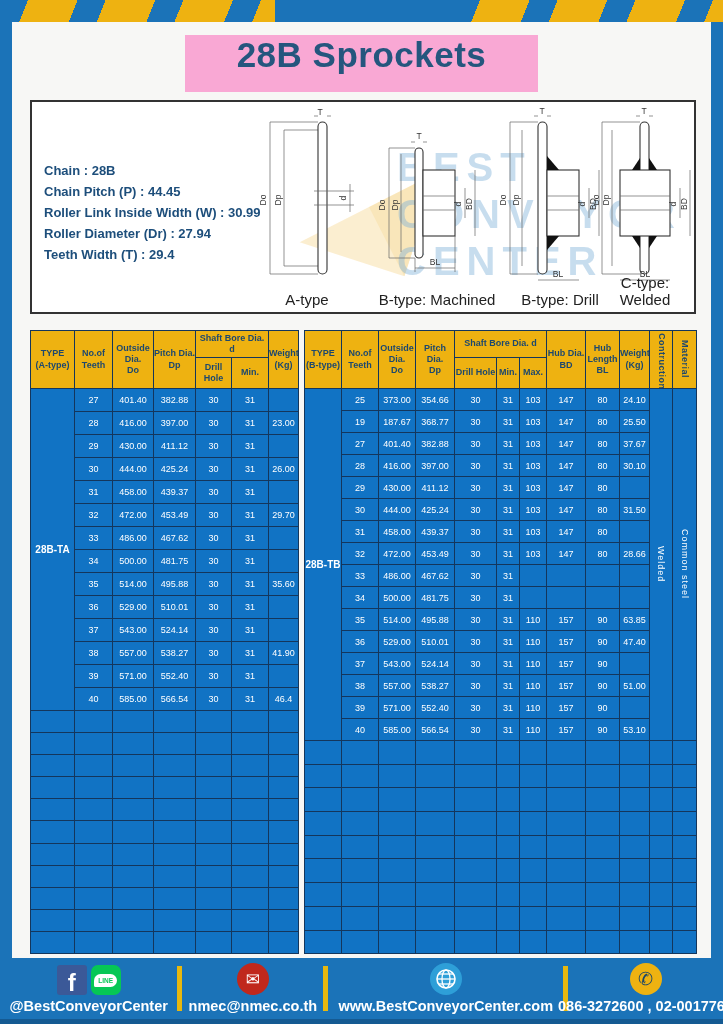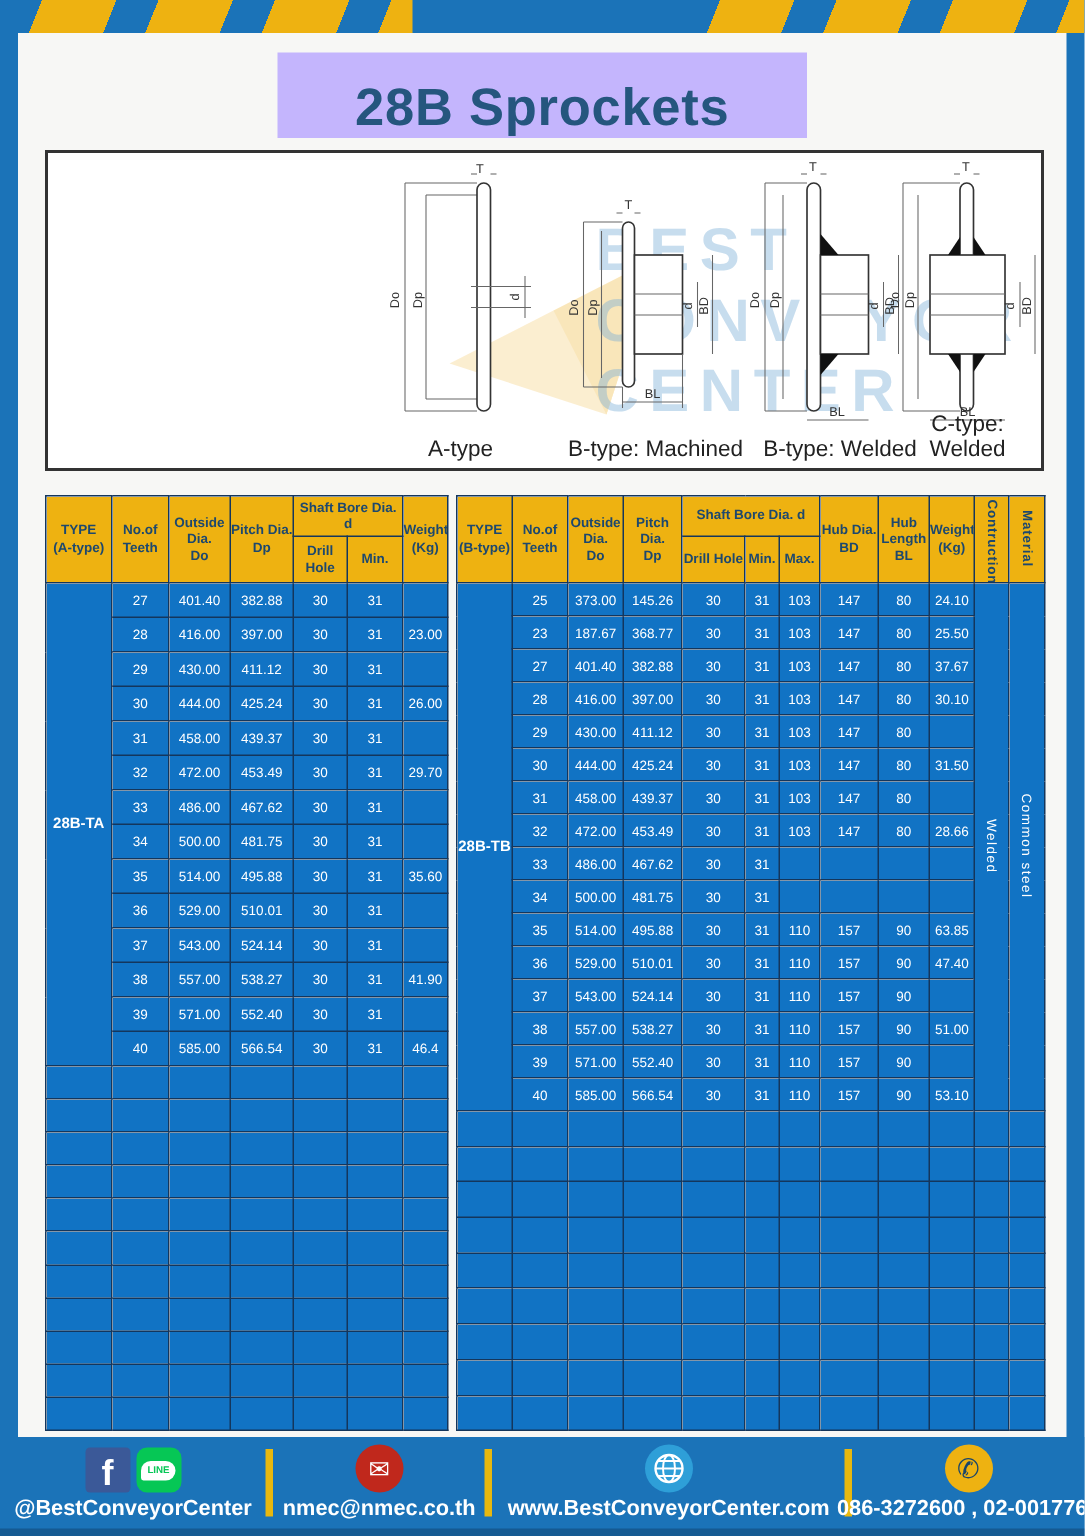--- a/index.html
+++ b/index.html
@@ -11,21 +11,21 @@
   .top-band { position:relative; height:22px; background:#1b73b8; }
   .stripe-seg { position:absolute; top:0; bottom:0;
     background:repeating-linear-gradient(112deg, rgba(0,0,0,0) 0 26px, #eeb211 26px 72px); }
   .stripe-left { left:0; width:275px; }
   .stripe-right { left:452px; right:0; }
 
   
   .page-white { position:absolute; top:22px; left:12px; width:699px; height:936px; background:#f7f7f5; }
 
   .title-banner { position:absolute; left:173px; top:13px; width:353px; height:57px;
-    background:#c4b5fd; display:flex; align-items:flex-end; justify-content:center; }
+    background:#f9a8d4; display:flex; align-items:flex-start; justify-content:center; }
   .title-banner h1 { color:#25567e; font-size:35px; font-weight:bold; letter-spacing:.5px; }
 
   
   .diagram-box { position:absolute; left:18px; top:78px; width:666px; height:214px;
     background:#fff; border:2px solid #333; }
   .specs { position:absolute; left:12px; top:58px; color:#1d4e7b; font-size:13px; font-weight:bold; line-height:1.62; white-space:nowrap; }
 
   .watermark { position:absolute; left:365px; top:42px; color:rgba(122,174,214,.42);
     font-size:40px; font-weight:bold; letter-spacing:7px; line-height:47px; pointer-events:none; }
   .wm-logo { position:absolute; left:282px; top:50px; width:0; height:0; opacity:.35;
@@ -91,20 +91,27 @@
     </div>
 
     <div class="diagram-box">
       <div class="wm-logo"></div>
       <div class="watermark">
           <div>BEST</div>
           <div>CONVEYOR</div>
           <div>CENTER</div>
         </div>
 
+      <div class="specs">
+          <div>Chain  : 28B</div>
+          <div>Chain Pitch (P)  : 44.45</div>
+          <div>Roller Link Inside Width (W)  : 30.99</div>
+          <div>Roller Diameter (Dr)  : 27.94</div>
+          <div>Teeth Width (T)  : 29.4</div>
+        </div>
 
       <div class="fig f1">
         <svg width="130" height="182" viewBox="0 0 130 182">
           <line class="dim" x1="28" y1="14" x2="28" y2="166"></line>
           <line class="dim" x1="42" y1="22" x2="42" y2="158"></line>
           <line class="dim" x1="28" y1="14" x2="76" y2="14"></line>
           <line class="dim" x1="28" y1="166" x2="76" y2="166"></line>
           <line class="dim" x1="42" y1="22" x2="76" y2="22"></line>
           <line class="dim" x1="42" y1="158" x2="76" y2="158"></line>
           <rect class="part" x="76" y="14" width="9" height="152" rx="4.5"></rect>
@@ -165,21 +172,21 @@
           <line class="dim" x1="34" y1="8" x2="38" y2="8"></line>
           <line class="dim" x1="47" y1="8" x2="51" y2="8"></line>
           <line class="dim" x1="38" y1="172" x2="79" y2="172"></line>
           <text x="42" y="6" text-anchor="middle">T</text>
           <text transform="rotate(-90 6 92)" x="6" y="92" text-anchor="middle">Do</text>
           <text transform="rotate(-90 19 92)" x="19" y="92" text-anchor="middle">Dp</text>
           <text transform="rotate(-90 85 96)" x="85" y="96" text-anchor="middle">d</text>
           <text transform="rotate(-90 96 96)" x="96" y="96" text-anchor="middle">BD</text>
           <text x="58" y="169" text-anchor="middle">BL</text>
         </svg>
-        <div class="fig-label">B-type: Welded</div>
+        <div class="fig-label">B-type: Drill</div>
       </div>
 
       <div class="fig f4">
         <svg width="102" height="182" viewBox="0 0 102 182">
           <line class="dim" x1="8" y1="14" x2="8" y2="166"></line>
           <line class="dim" x1="18" y1="22" x2="18" y2="158"></line>
           <line class="dim" x1="8" y1="14" x2="46" y2="14"></line>
           <line class="dim" x1="8" y1="166" x2="46" y2="166"></line>
           <rect class="part" x="46" y="14" width="9" height="152" rx="4.5"></rect>
           <rect class="part" x="26" y="62" width="50" height="66"></rect>
@@ -494,32 +501,32 @@
             <th>Drill Hole</th>
             <th>Min.</th>
             <th>Max.</th>
           </tr>
         </thead>
         <tbody>
             <tr class="data-row">
               <td rowspan="16" class="type-cell">28B-TB</td>
               <td>25</td>
               <td>373.00</td>
-              <td>145.26</td>
+              <td>354.66</td>
               <td>30</td>
               <td>31</td>
               <td>103</td>
               <td>147</td>
               <td>80</td>
               <td>24.10</td>
               <td rowspan="16" class="vert-cell">Welded</td>
               <td rowspan="16" class="vert-cell">Common steel</td>
             </tr>
             <tr class="data-row">
-              <td>23</td>
+              <td>19</td>
               <td>187.67</td>
               <td>368.77</td>
               <td>30</td>
               <td>31</td>
               <td>103</td>
               <td>147</td>
               <td>80</td>
               <td>25.50</td>
             </tr>
             <tr class="data-row">

